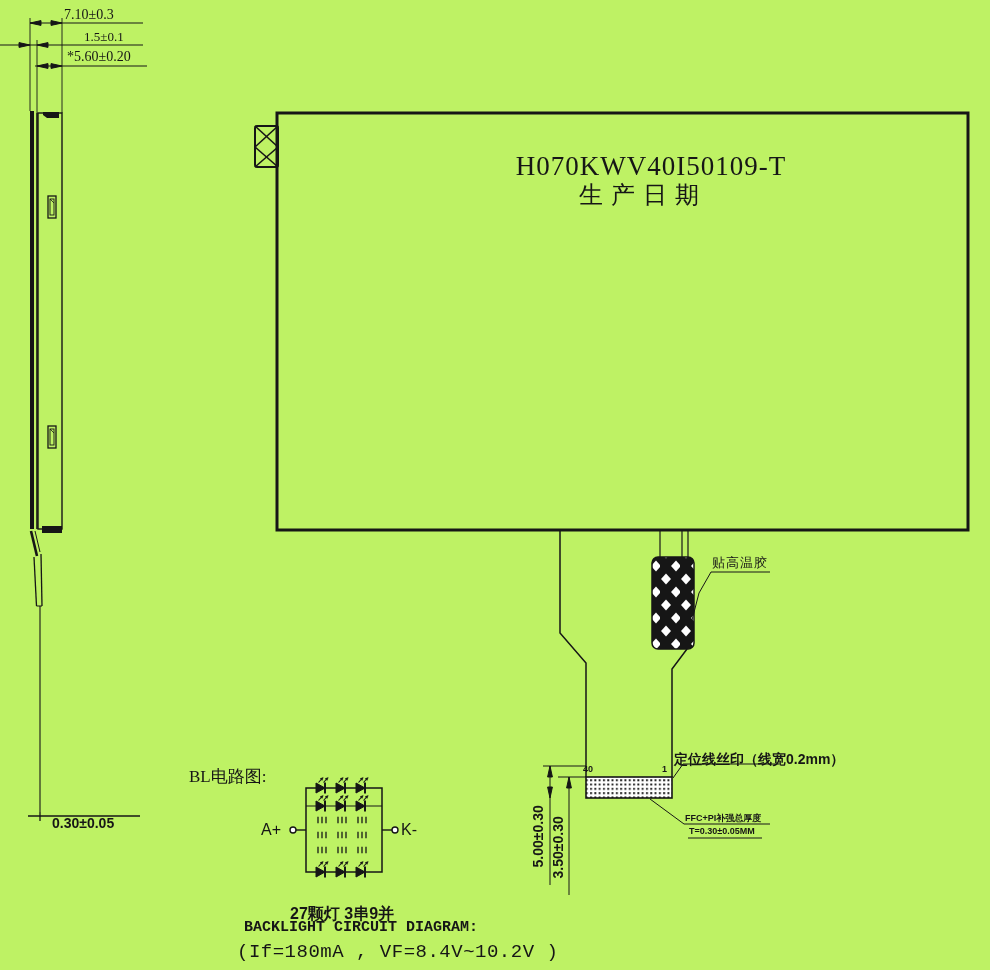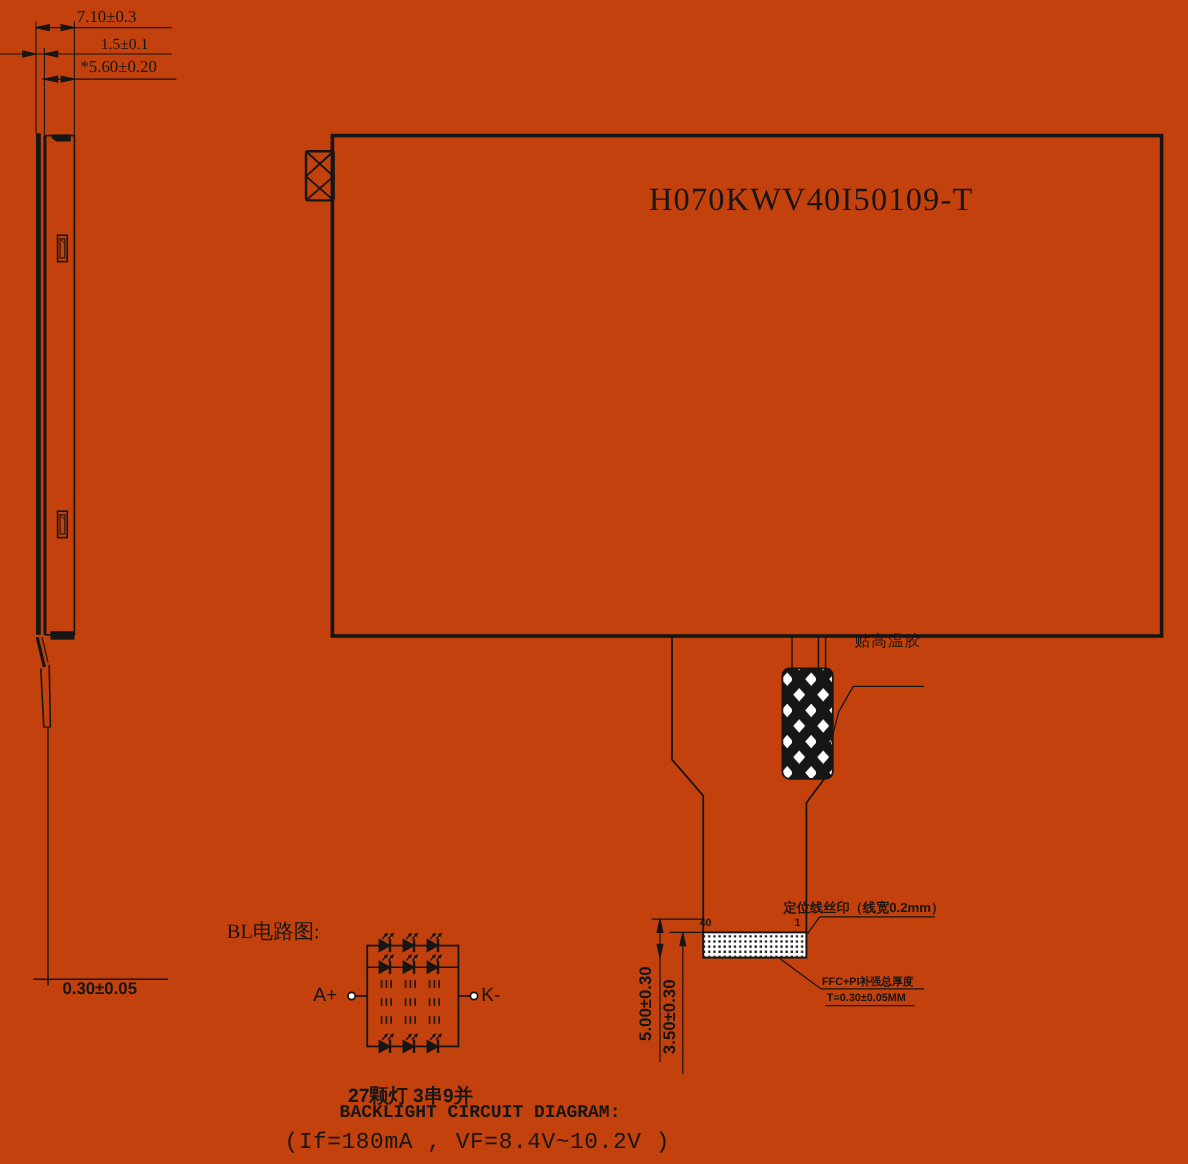--- a/index.html
+++ b/index.html
@@ -1,16 +1,16 @@
 <!DOCTYPE html>
 <html><head>
 <meta charset="utf-8">
 <style>
   html,body{margin:0;padding:0;background:#fff;}
-  #canvas{position:relative;width:990px;height:970px;background:#c2410c;overflow:hidden;
+  #canvas{position:relative;width:990px;height:970px;background:#bef264;overflow:hidden;
           font-family:"Liberation Serif", serif;}
   #art{position:absolute;left:0;top:0;}
   .t{position:absolute;white-space:nowrap;color:#161616;line-height:1.05;}
   .serif{font-family:"Liberation Serif", serif;}
   .sans{font-family:"Liberation Sans", sans-serif;}
   .mono{font-family:"Liberation Mono", monospace;}
   .b{font-weight:bold;}
   .rot{transform:rotate(-90deg);text-align:center;}
 </style>
 </head>
@@ -155,30 +155,31 @@
         <use href="#led" x="342" y="872"></use>
         <use href="#led" x="362" y="872"></use>
   </g>
 </svg>
 
   <div class="t serif" style="left:64px;top:8px;font-size:14px;">7.10±0.3</div>
   <div class="t serif" style="left:84px;top:30px;font-size:13px;">1.5±0.1</div>
   <div class="t serif" style="left:67px;top:50px;font-size:14px;font-family:Liberation Serif, serif;">*5.60±0.20</div>
   <div class="t sans b" style="left:52px;top:800px;font-size:14px;margin-top:16px;">0.30±0.05</div>
 
-  <div class="t serif" style="left:476px;top:152px;width:400px;text-align:center;font-size:27px;letter-spacing:1px;">H070KWV40I50109-T</div>
+  <div class="t serif" style="left:451px;top:152px;width:400px;text-align:center;font-size:27px;letter-spacing:1px;">H070KWV40I50109-T</div>
+  <div class="t serif" style="left:443px;top:183px;width:400px;text-align:center;font-size:24px;letter-spacing:8px;">生产日期</div>
 
-  <div class="t serif" style="left:712px;top:527px;font-size:13px;letter-spacing:1px;">贴高温胶</div>
+  <div class="t serif" style="left:712px;top:556px;font-size:13px;letter-spacing:1px;">贴高温胶</div>
   <div class="t sans b" style="left:583px;top:765px;font-size:9px;">40</div>
   <div class="t sans b" style="left:662px;top:765px;font-size:9px;">1</div>
-  <div class="t sans b" style="left:653px;top:752px;font-size:11px;">定位线丝印（线宽0.2mm）</div>
+  <div class="t sans b" style="left:674px;top:752px;font-size:14px;">定位线丝印（线宽0.2mm）</div>
   <div class="t sans b" style="left:685px;top:814px;font-size:9px;">FFC+PI补强总厚度</div>
   <div class="t sans b" style="left:689px;top:827px;font-size:9px;">T=0.30±0.05MM</div>
   <div class="t sans b rot" style="left:478px;top:829px;width:120px;font-size:14px;">5.00±0.30</div>
   <div class="t sans b rot" style="left:498px;top:840px;width:120px;font-size:14px;">3.50±0.30</div>
 
   <div class="t serif" style="left:189px;top:768px;font-size:17px;">BL电路图:</div>
   <div class="t sans" style="left:261px;top:822px;font-size:16px;">A+</div>
   <div class="t sans" style="left:401px;top:822px;font-size:16px;">K-</div>
   <div class="t sans b" style="left:290px;top:886px;font-size:16px;margin-top:20px;">27颗灯 3串9并</div>
-  <div class="t mono b" style="left:244px;top:920px;font-size:15px;margin-left:39px;">BACKLIGHT CIRCUIT DIAGRAM:</div>
+  <div class="t mono b" style="left:244px;top:920px;font-size:15px;">BACKLIGHT CIRCUIT DIAGRAM:</div>
   <div class="t mono" style="left:237px;top:943px;font-size:19px;letter-spacing:0.5px;">(If=180mA ,  VF=8.4V~10.2V )</div>
 </div>
 
 </body></html>

